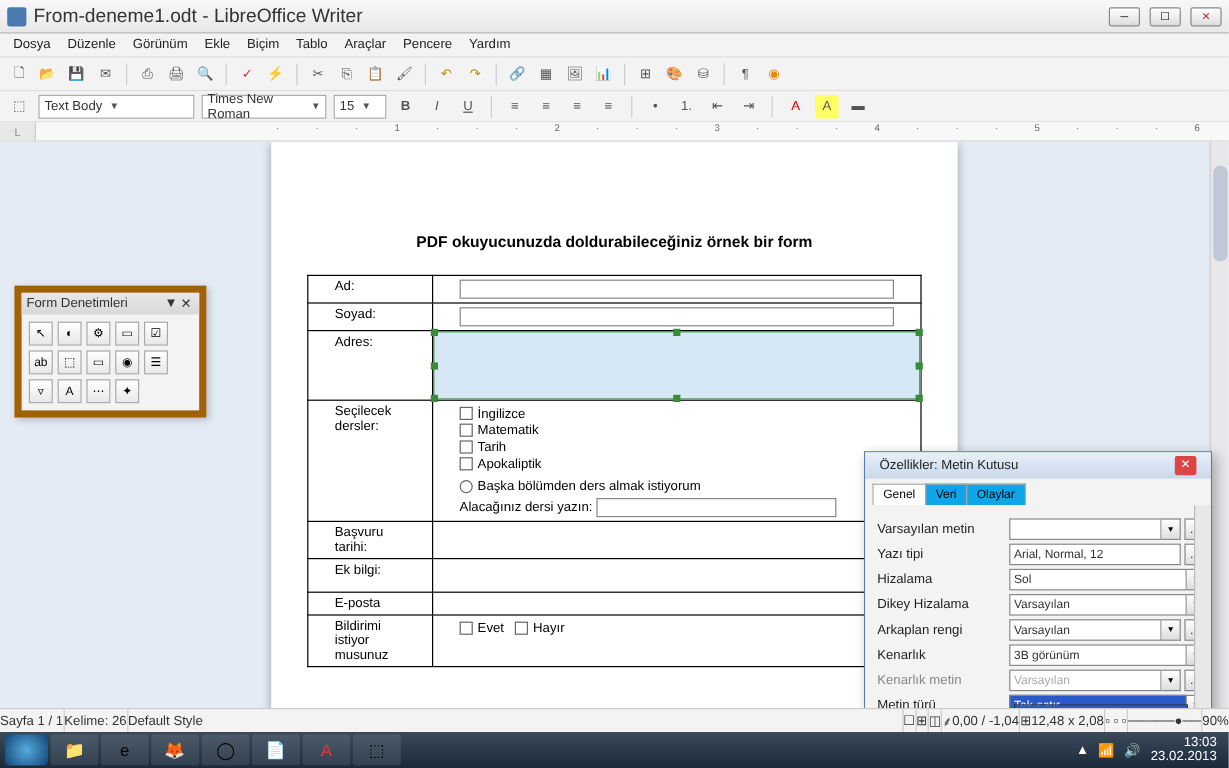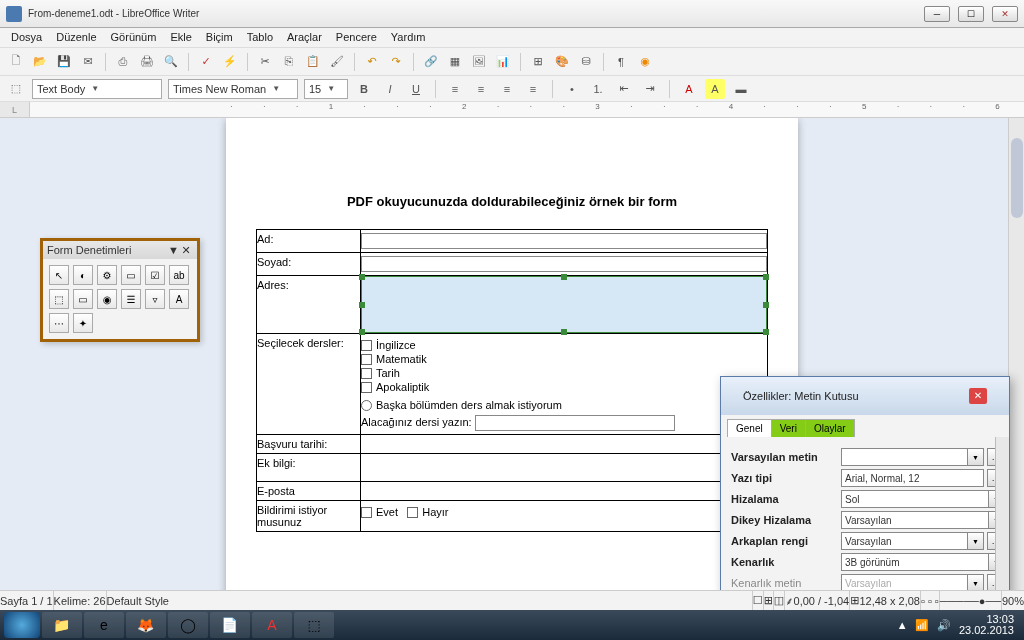--- a/index.html
+++ b/index.html
@@ -1,66 +1,66 @@
 <!DOCTYPE html>
 <html><head>
 <meta charset="utf-8">
 <style>
 *{margin:0;padding:0;box-sizing:border-box;font-family:"Segoe UI",Tahoma,sans-serif;font-size:11px}
 body{background:#f0f0f0;width:1024px;height:640px;overflow:hidden;position:relative}
 .titlebar{height:28px;background:linear-gradient(#f8f8f8,#e8e8e8);border-bottom:1px solid #aaa;display:flex;align-items:center;padding:0 6px}
 .titlebar .icon{width:16px;height:16px;background:#4a7ab0;border-radius:2px;margin-right:6px}
-.titlebar .title{flex:1;font-size:10px;color:#333}
+.titlebar .title{flex:1;font-size:16px;color:#333}
 .titlebar .winbtns{display:flex;gap:8px}
 .winbtn{width:26px;height:16px;border:1px solid #888;border-radius:2px;background:linear-gradient(#fff,#ddd);display:flex;align-items:center;justify-content:center;font-size:9px}
 .menubar{height:20px;background:#f3f3f3;display:flex;padding:0 4px;border-bottom:1px solid #ddd}
 .menu-item{padding:3px 7px;color:#222;cursor:default}
 .toolbar{height:28px;background:#f3f3f3;border-bottom:1px solid #ddd;display:flex;align-items:center;padding:0 6px;gap:4px}
 .tbtn{width:20px;height:20px;border:1px solid transparent;border-radius:2px;display:flex;align-items:center;justify-content:center;font-size:11px;color:#555}
 .tsep{width:1px;height:18px;background:#ccc;margin:0 3px}
 .fmtbar{height:26px;background:#f3f3f3;border-bottom:1px solid #ddd;display:flex;align-items:center;padding:0 6px;gap:6px}
 .combo{height:20px;border:1px solid #aaa;background:#fff;display:flex;align-items:center;padding:0 4px;font-size:11px;color:#333}
 .combo .arrow{margin-left:6px;font-size:8px;color:#555}
 .ruler-area{display:flex;height:16px;background:#f3f3f3;border-bottom:1px solid #ccc}
 .ruler-corner{width:30px;background:#e8e8e8;border-right:1px solid #ccc;display:flex;align-items:center;justify-content:center;font-size:9px;color:#888}
 .ruler{flex:1;background:#f8f8f8;font-size:8px;color:#666;padding-left:200px;letter-spacing:14px;white-space:nowrap;overflow:hidden}
 .workspace{position:relative;height:472px;background:#e4ebf4;overflow:hidden}
 .vscroll{position:absolute;right:0;top:0;width:16px;height:100%;background:#e8e8e8;border-left:1px solid #ccc}
 .vscroll .thumb{position:absolute;top:20px;left:2px;width:12px;height:80px;background:#c0c8d8;border-radius:6px}
 .page{position:absolute;left:226px;top:0;width:572px;height:800px;background:#fff;box-shadow:0 2px 8px rgba(0,0,0,.3);padding:50px 30px}
 .page h2{font-size:13px;font-weight:bold;text-align:center;margin:26px 0 20px}
 .ftable{width:100%;border-collapse:collapse}
-.ftable td{border:1px solid #000;padding:3px 0;font-size:11px;vertical-align:top}
+.ftable td{border:1px solid #000;padding:3px 22px;font-size:11px;vertical-align:top}
 .ftable .lab{width:104px}
 .finput{width:100%;height:16px;border:1px solid #888;background:#fff}
 .adres-cell{height:58px;position:relative}
 .adres-field{position:absolute;left:0;top:0;width:100%;height:100%;background:#d6e8f5;border:1px solid #3a8a3a}
 .handle{position:absolute;width:6px;height:6px;background:#3a8a3a}
-.chk{display:flex;align-items:center;gap:4px;margin:2px 0}
+.chk{display:flex;gap:4px;margin:2px 0}
 .chk .box{width:11px;height:11px;border:1px solid #666;background:#fff}
 .radio{display:flex;align-items:center;gap:4px;margin:6px 0 4px}
 .radio .circ{width:11px;height:11px;border:1px solid #666;border-radius:50%}
 .inline-input{border:1px solid #888;height:16px;width:200px;display:inline-block;vertical-align:middle}
-.form-ctrl-panel{position:absolute;left:40px;top:120px;width:160px;background:#f3f3f3;border:3px solid #a16207;box-shadow:2px 2px 6px rgba(0,0,0,.2)}
+.form-ctrl-panel{position:absolute;left:12px;top:120px;width:160px;background:#f3f3f3;border:6px solid #a16207;box-shadow:2px 2px 6px rgba(0,0,0,.2)}
 .panel-hdr{height:18px;background:linear-gradient(#e8e8e8,#d8d8d8);display:flex;align-items:center;padding:0 4px;font-size:10px;color:#333}
 .panel-hdr .sp{flex:1}
 .panel-hdr .x{width:14px;text-align:center;cursor:default}
 .panel-body{padding:6px;display:flex;flex-wrap:wrap;gap:4px}
 .pbtn{width:20px;height:20px;border:1px solid #aaa;background:linear-gradient(#fff,#e8e8e8);display:flex;align-items:center;justify-content:center;font-size:10px}
 .props-dlg{position:absolute;left:720px;top:258px;width:290px;background:#f3f3f3;border:1px solid #5a7aaa;box-shadow:3px 3px 10px rgba(0,0,0,.3);z-index:10}
-.props-dlg .dlg-title{height:38px;background:linear-gradient(#e8f0fa,#c8d8ea);display:flex;align-items:center;padding:0 22px;font-size:11px;color:#222}
+.props-dlg .dlg-title{height:22px;background:linear-gradient(#e8f0fa,#c8d8ea);display:flex;align-items:center;padding:0 12px;font-size:11px;color:#222}
 .props-dlg .dlg-title .sp{flex:1}
 .props-dlg .dlg-title .close{width:18px;height:16px;background:#d44;color:#fff;text-align:center;border-radius:2px;font-size:10px;line-height:16px}
 .tabs{display:flex;padding:4px 6px 0;background:#f3f3f3}
-.tab{padding:3px 8px;border:1px solid #aaa;border-bottom:none;background:#84cc16;font-size:10px;margin-right:-1px}
+.tab{padding:3px 8px;border:1px solid #aaa;border-bottom:none;background:#0ea5e9;font-size:10px;margin-right:-1px}
 .tab.active{background:#fff}
 .props-body{padding:8px 4px 8px 10px;background:#f3f3f3;max-height:280px;overflow:hidden;position:relative}
 .prow{display:flex;align-items:center;margin:3px 0;font-size:10px}
 .prow .plab{width:110px;color:#222;white-space:nowrap;overflow:hidden}
-.prow .plab.bold{font-weight:bold}
+.prow .plab.bold{font-weight:normal}
 .prow .plab.dim{color:#888}
 .prow .pfield{flex:1;height:18px;border:1px solid #888;background:#fff;display:flex;align-items:center;padding:0 3px;font-size:10px;color:#333}
 .prow .pfield.dim{color:#aaa}
 .prow .parrow{width:16px;height:18px;border:1px solid #888;border-left:none;background:linear-gradient(#fff,#ddd);display:flex;align-items:center;justify-content:center;font-size:7px}
 .prow .pextra{width:18px;height:18px;border:1px solid #888;margin-left:3px;background:linear-gradient(#fff,#ddd);text-align:center;font-size:9px;line-height:16px}
 .dropdown-open{position:absolute;left:124px;top:166px;width:145px;background:#fff;border:1px solid #333;z-index:20;font-size:10px}
 .dd-head{background:#2a5aca;color:#fff;padding:2px 4px;display:flex}
 .pscroll{position:absolute;right:0;top:0;width:14px;height:100%;background:#e8e8e8;border-left:1px solid #bbb}
 .statusbar{height:20px;background:#f3f3f3;border-top:1px solid #ccc;display:flex;align-items:center;font-size:10px;color:#333}
 .status-seg{padding:0 0;border-right:1px solid #ccc;height:100%;display:flex;align-items:center}
@@ -128,21 +128,21 @@
   <div class="tbtn">¶</div>
   <div class="tbtn" style="color:#e80">◉</div>
 </div>
 
 <div class="fmtbar">
   <div class="tbtn">⬚</div>
   <div class="combo" style="width:130px">
       <span>Text Body</span>
       <span class="arrow">▼</span>
     </div>
-  <div class="combo" style="width:130px">
+  <div class="combo" style="width:104px">
       <span>Times New Roman</span>
       <span class="arrow">▼</span>
     </div>
   <div class="combo" style="width:44px">
       <span>15</span>
       <span class="arrow">▼</span>
     </div>
   <div class="tbtn">
       <b>B</b>
     </div>

